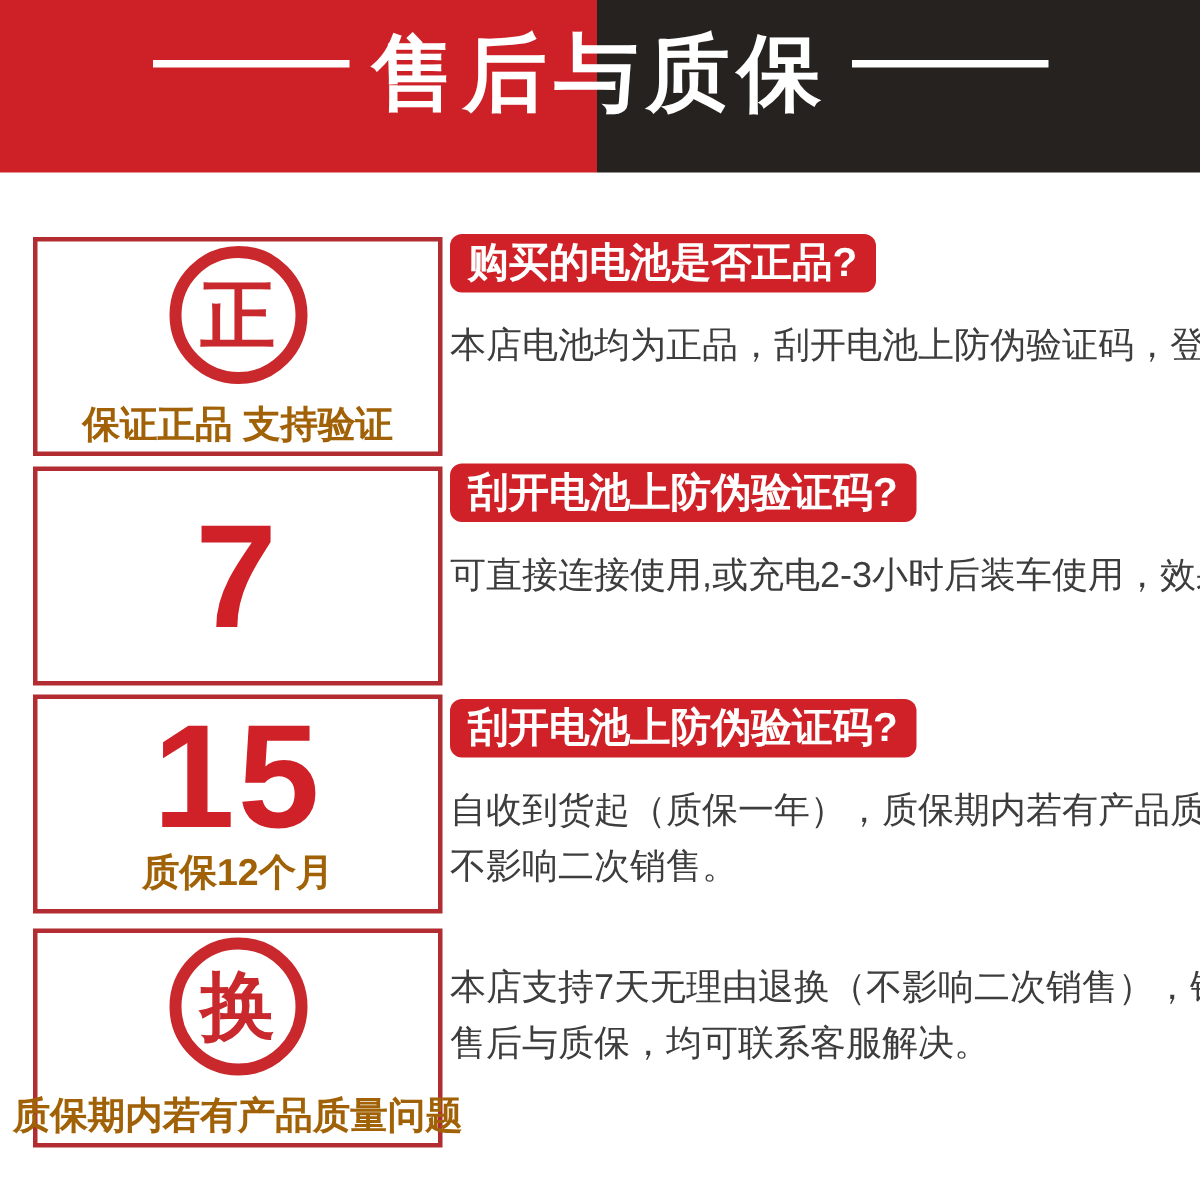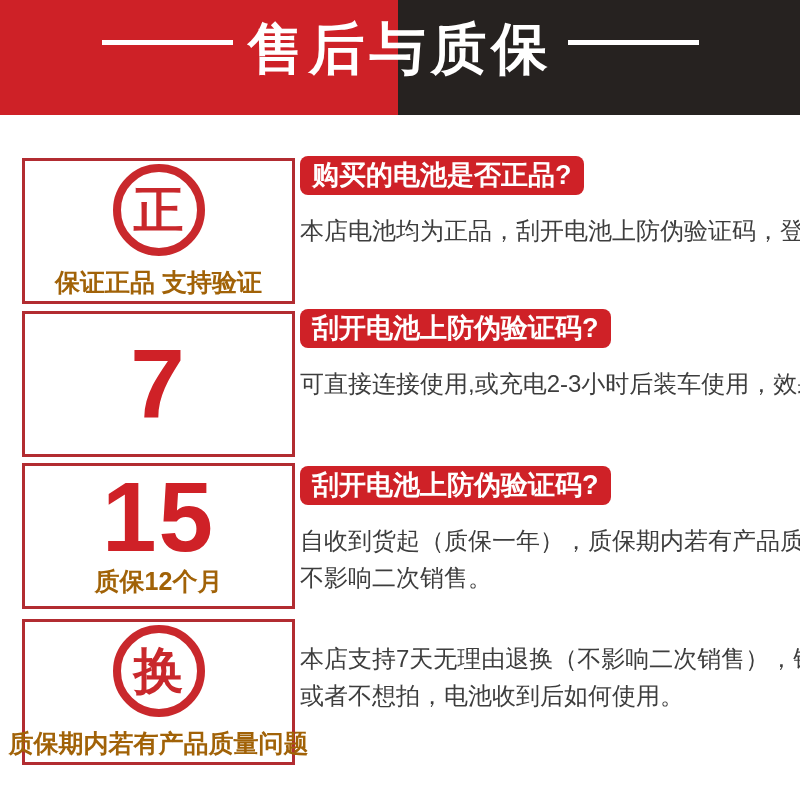--- a/index.html
+++ b/index.html
@@ -98,18 +98,18 @@
   <div class="row" style="top:617px">
     <div class="stamp-box circle">
       <div class="stamp-circle">
         <span class="stamp-char">换</span>
       </div>
       <div class="stamp-caption">质保期内若有产品质量问题</div>
     </div>
     <div class="qa" style="top:6px">
       <div class="answer">
         <div>本店支持7天无理由退换（不影响二次销售），错拍漏拍</div>
-        <div>或者不想拍，电池收到后如何使用。</div>
+        <div>售后与质保，均可联系客服解决。</div>
       </div>
     </div>
   </div>
 
 </div>
 
 </body></html>

